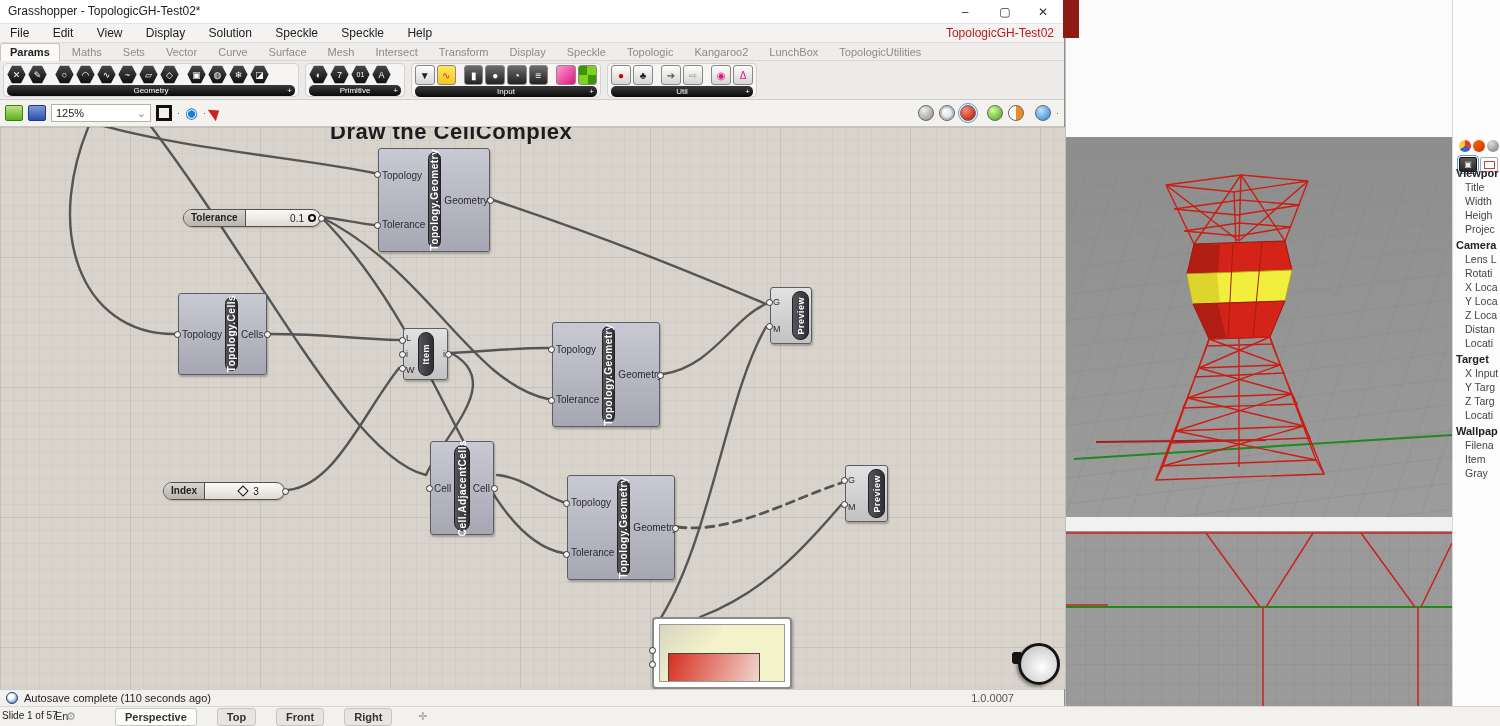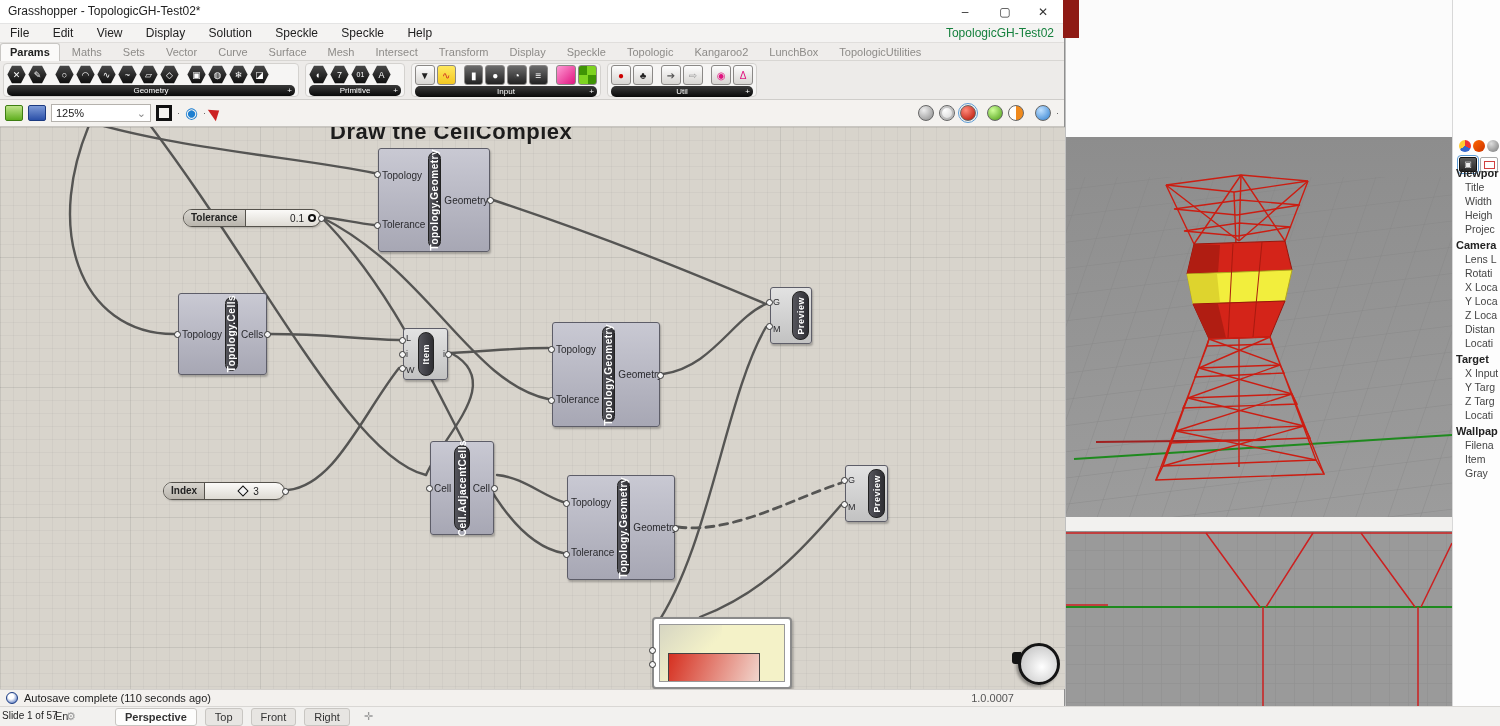--- a/index.html
+++ b/index.html
@@ -5,21 +5,21 @@
   * { margin:0; padding:0; box-sizing:border-box; }
   html,body { width:1500px; height:726px; overflow:hidden; font-family:"Liberation Sans",sans-serif; background:#fafafa; }
 
   
   #gh { position:absolute; left:0; top:0; width:1065px; height:706px; background:#fff; border-right:1px solid #8f8f8f; box-shadow:2px 2px 6px rgba(0,0,0,.35); }
   #titlebar { position:absolute; left:0; top:0; width:100%; height:24px; background:#fff; border-bottom:1px solid #e4e4e4; }
   #titlebar .title { position:absolute; left:8px; top:4px; font-size:12px; color:#222; }
   .winbtn { position:absolute; top:0; width:38px; height:24px; text-align:center; line-height:24px; font-size:12px; color:#333; cursor:default; }
   #menubar { position:absolute; left:0; top:24px; width:100%; height:19px; background:#f4f3f2; border-bottom:1px solid #e0dedc; font-size:12px; color:#222; }
   #menubar .mitem { display:inline-block; padding:2px 10px; }
-  #menubar .mright { position:absolute; right:10px; top:2px; font-size:12px; color:#15803d; }
+  #menubar .mright { position:absolute; right:10px; top:2px; font-size:12px; color:#b91c1c; }
   #ribbontabs { position:absolute; left:0; top:43px; width:100%; height:18px; background:#efedeb; border-bottom:1px solid #d8d6d3; font-size:11px; color:#8d8b88; }
   .rtab { display:inline-block; padding:2px 9px 3px; }
   .rtab.active { background:#fbfaf9; color:#222; border:1px solid #c9c7c4; border-bottom:none; border-radius:3px 3px 0 0; font-weight:bold; }
   #toolbar { position:absolute; left:0; top:61px; width:100%; height:39px; background:#edebe9; border-bottom:1px solid #cfcdca; display:flex; gap:6px; padding:2px 3px; }
   .tgroup { background:#f6f5f4; border:1px solid #d4d2cf; border-radius:4px; padding:1px 3px 0; display:flex; flex-direction:column; }
   .tg-icons { display:flex; align-items:center; gap:2px; height:22px; }
   .tg-bar { height:11px; background:linear-gradient(#3a3a3a,#090909); border-radius:5px; color:#fff; font-size:8px; text-align:center; line-height:11px; position:relative; margin-top:1px; }
   .tg-bar .plus { position:absolute; right:3px; top:0; }
   .hex { width:19px; height:19px; background:linear-gradient(#4a4a4a,#0c0c0c); clip-path:polygon(26% 4%,74% 4%,98% 50%,74% 96%,26% 96%,2% 50%); color:#fff; font-size:9px; display:flex; align-items:center; justify-content:center; }
   .tsep { width:4px; }
@@ -100,22 +100,22 @@
   .rectbtn i { display:block; width:11px; height:8px; border:1.5px solid #d04040; }
   #rprops { position:absolute; left:0; top:164px; width:56px; font-size:10.5px; color:#333; white-space:nowrap; }
   #rprops .hdr { font-weight:bold; color:#222; padding:3px 0 1px 3px; font-size:11px; }
   #rprops .itm { padding:1px 0 1px 12px; color:#444; }
 
   
   #bottombar { position:absolute; left:0; top:706px; width:1500px; height:20px; background:#f2f1ef; border-top:1px solid #d9d7d4; font-size:11px; color:#333; }
   #slidelabel { position:absolute; left:2px; top:3px; font-size:10px; color:#222; }
   #langlabel { position:absolute; left:55px; top:3px; }
   .gear { position:absolute; left:66px; top:3px; color:#999; font-size:11px; }
-  #vptabs { position:absolute; left:115px; top:1px; display:flex; gap:8px; }
-  .vptab { padding:2px 9px; border:1px solid #c8c6c2; border-radius:3px; background:#e7e5e2; }
+  #vptabs { position:absolute; left:115px; top:1px; display:flex; gap:20px; }
+  .vptab { padding:2px 9px; border:1px solid #c8c6c2; border-radius:3px; background:#e7e5e2;font-weight:bold; }
   .vptab.active { background:#fdfdfc; font-weight:bold; }
   .vpplus { padding:2px 6px; color:#999; }
 </style>
 </head>
 <body>
 
 <div id="gh">
 
   <div id="titlebar">
     <span class="title">Grasshopper - TopologicGH-Test02*</span>

